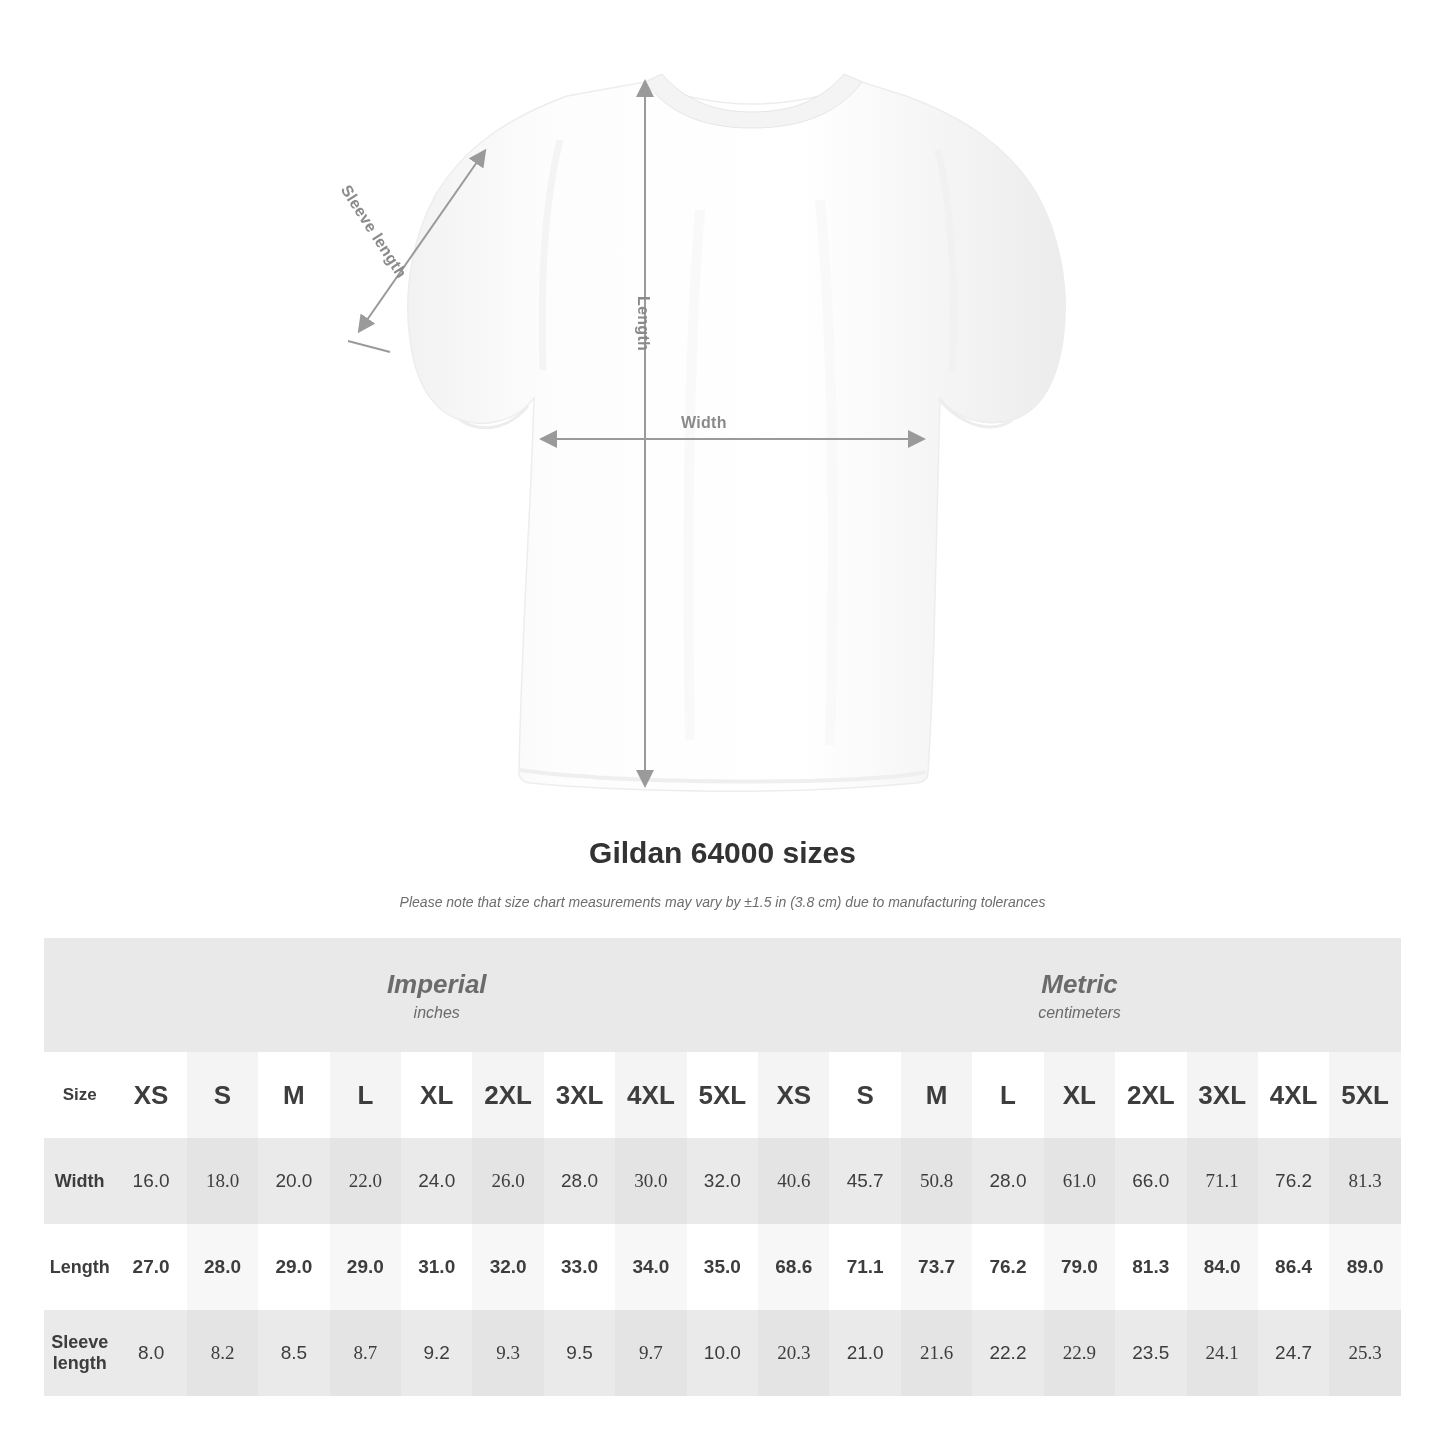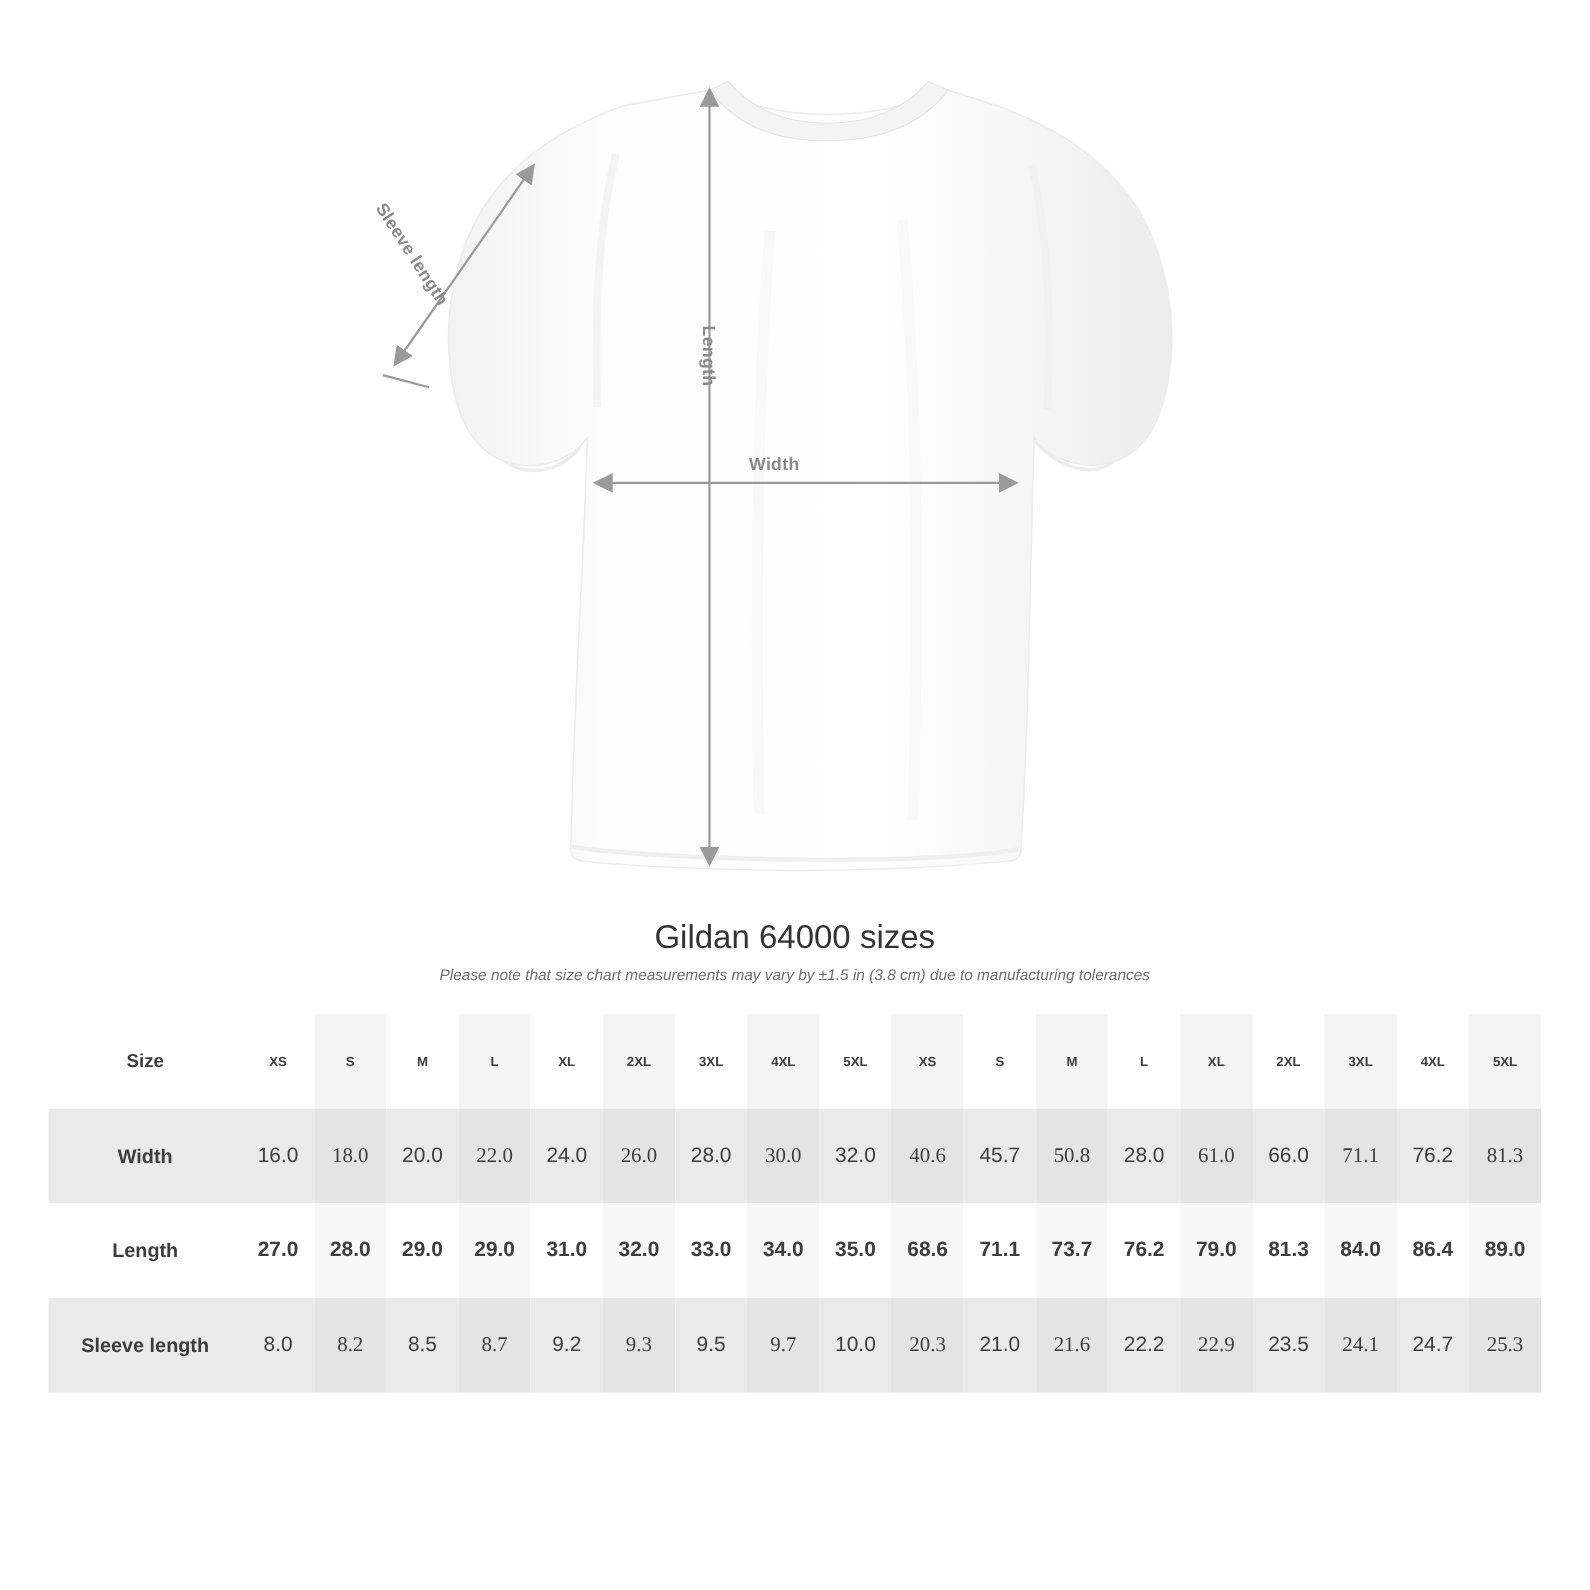--- a/index.html
+++ b/index.html
@@ -53,23 +53,23 @@
     white-space: nowrap;
   }
 
   
   .title-block {
     text-align: center;
     margin-top: 6px;
   }
   .chart-title {
     font-size: 30px;
-    font-weight: normal;
+    font-weight: bold;
     color: #333333;
-    margin: 0 0 8px 0;
+    margin: 0 0 24px 0;
   }
   .chart-note {
     font-size: 14px;
     font-style: italic;
     color: #6d6d6d;
     margin: 0;
   }
 
   
   .table-wrap {
@@ -109,21 +109,21 @@
   tr.row-head td {
     height: 84px;
     background: #ffffff;
   }
   tr.row-head td.rowlabel {
     font-size: 17px;
     font-weight: bold;
     color: #3d3d3d;
   }
   tr.row-head td.sizecell {
-    font-size: 12px;
+    font-size: 26px;
     font-weight: bold;
     color: #3d3d3d;
   }
   
   tr.row-data td {
     height: 84px;
     font-size: 19px;
     color: #3d3d3d;
   }
   tr.row-data td.rowlabel {
@@ -215,20 +215,31 @@
 </div>
 
 <div class="title-block">
   <h1 class="chart-title">Gildan 64000 sizes</h1>
   <p class="chart-note">Please note that size chart measurements may vary by ±1.5 in (3.8 cm) due to manufacturing tolerances</p>
 </div>
 
 <div class="table-wrap">
   <table class="size-table">
     <tbody>
+      <tr>
+        <td class="sys-cell"></td>
+        <td class="sys-cell" colspan="9">
+          <div class="sys-name">Imperial</div>
+          <div class="sys-unit">inches</div>
+        </td>
+        <td class="sys-cell" colspan="9">
+          <div class="sys-name">Metric</div>
+          <div class="sys-unit">centimeters</div>
+        </td>
+      </tr>
 
       <tr class="row-head">
         <td class="rowlabel">Size</td>
         <td class="sizecell">XS</td>
         <td class="sizecell alt">S</td>
         <td class="sizecell">M</td>
         <td class="sizecell alt">L</td>
         <td class="sizecell">XL</td>
         <td class="sizecell alt">2XL</td>
         <td class="sizecell">3XL</td>

